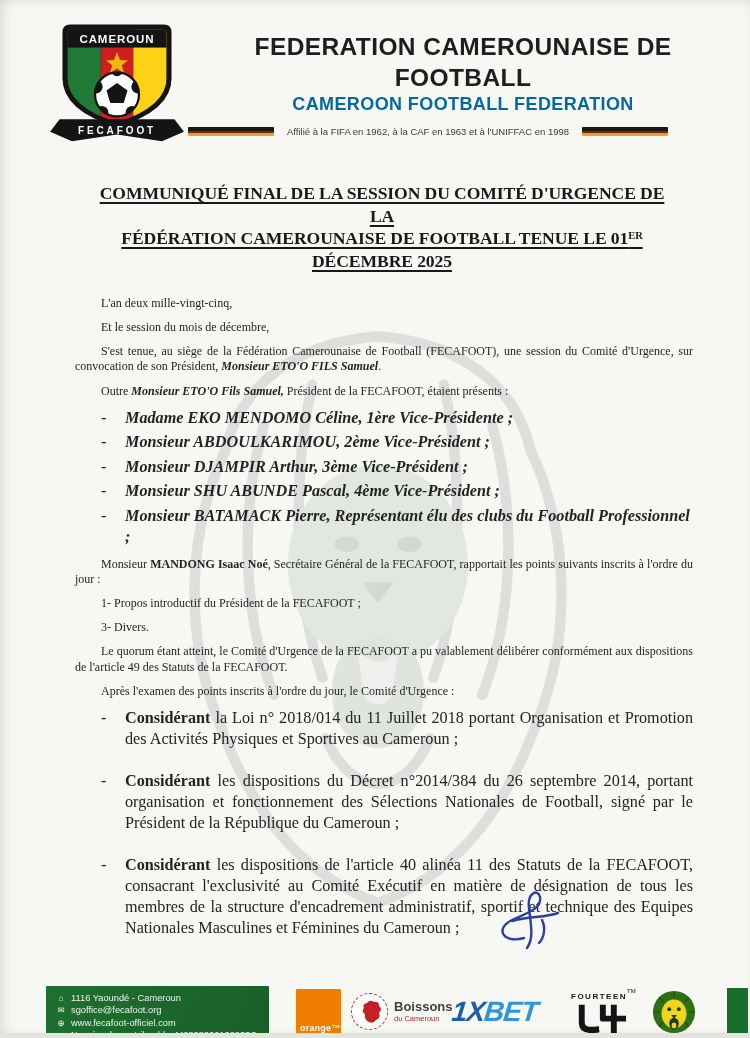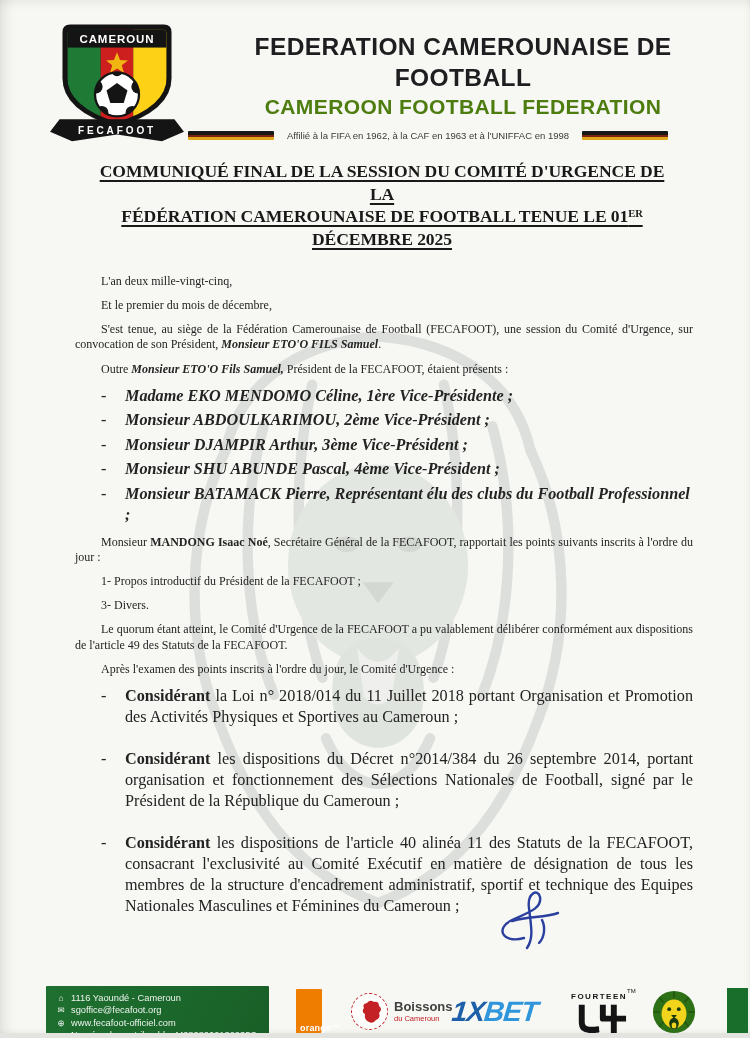--- a/index.html
+++ b/index.html
@@ -12,27 +12,27 @@
                inset 0 -8px 8px -5px rgba(0,0,0,.12);
     font-family:"Liberation Serif", serif; color:#232323;
   }
   
   .watermark{position:absolute; left:118px; top:292px; width:520px; height:650px; opacity:.55; pointer-events:none;}
   
   .hdr{display:flex; padding:16px 12px 0 50px;}
   .logo-wrap{flex:none; width:138px;}
   .masthead{flex:1; text-align:center; padding-top:16px;}
   .org-fr{font-family:"Liberation Sans",sans-serif; font-weight:bold; font-size:24.5px; letter-spacing:.4px; color:#1e1e20; line-height:1.25;}
-  .org-en{font-family:"Liberation Sans",sans-serif; font-weight:bold; font-size:21px; letter-spacing:.4px; color:#4d7c0f; line-height:1.3;}
+  .org-en{font-family:"Liberation Sans",sans-serif; font-weight:bold; font-size:18px; letter-spacing:.4px; color:#0369a1; line-height:1.3;}
   .aff-row{display:flex; align-items:center; justify-content:flex-start; gap:13px; margin-top:9px;}
   .aff-bar{width:86px; height:9px; background:linear-gradient(to bottom,#181816 0 48%, #7e2310 48% 66%, #dfa71c 66% 100%); border-radius:1px;}
   .aff-text{font-family:"Liberation Sans",sans-serif; font-size:9.5px; color:#3a3a3a; white-space:nowrap;}
   
   .doc-title{
-    margin:8px 78px 0 92px; text-align:center;
+    margin:30px 78px 0 92px; text-align:center;
     font-weight:bold; font-size:17.6px; line-height:1.28; letter-spacing:-.1px; color:#191919;
     text-decoration:underline; text-decoration-thickness:1.6px; text-underline-offset:3px;
   }
   .doc-title .sup{font-size:.60em; vertical-align:.45em;}
   
   .doc-body{position:relative; margin:24px 57px 0 75px; z-index:2;}
   .para{margin:0 0 9px 0; text-indent:26px; font-size:12px; line-height:1.26; text-align:justify; color:#242424;}
   .list{margin:2px 0 9px 24px;}
   .list-item{display:flex; margin-bottom:3.5px; font-size:16.2px; line-height:1.3;}
   .list-item .dash{flex:none; width:24px; padding-left:2px;}
@@ -41,21 +41,21 @@
   .list.spaced .li-text{text-align:justify;}
   .list.spaced .list-item:last-child{margin-bottom:0;}
   
   .signature{position:absolute; left:482px; top:886px; width:92px; height:66px; z-index:3;}
   
   .ftr{position:absolute; left:0; top:983px; width:750px; height:55px; font-family:"Liberation Sans",sans-serif;}
   .contact-box{position:absolute; left:46px; top:3px; width:223px; height:50px; overflow:hidden;
     background:linear-gradient(120deg,#1e7030,#195f27); padding:6px 10px 0 10px; box-sizing:border-box; border-radius:1px;}
   .contact-line{display:flex; align-items:center; gap:5px; color:#eef4ee; font-size:9.3px; line-height:12.3px; white-space:nowrap;}
   .contact-line .ic{flex:none; width:10px; font-size:8.5px; text-align:center;}
-  .sp-orange{position:absolute; left:296px; top:6px; width:26px; height:46px; background:#ef7d00; border-radius:1px;}
+  .sp-orange{position:absolute; left:296px; top:6px; width:45px; height:46px; background:#ef7d00; border-radius:1px;}
   .sp-orange .lbl{position:absolute; left:4px; bottom:2px; color:#fff; font-size:9px; font-weight:bold; letter-spacing:.2px;}
   .sp-boissons{position:absolute; left:351px; top:10px; display:flex; align-items:center; gap:6px;}
   .bo-circle{width:37px; height:37px; border:1.6px dashed #c42127; border-radius:50%; display:flex; align-items:center; justify-content:center; box-sizing:border-box; background:#fdfdfc;}
   .bo-text{line-height:1;}
   .bo-1{color:#404040; font-weight:bold; font-size:13px;}
   .bo-2{color:#c42127; font-size:7.5px; margin-top:2px;}
   .sp-bet{position:absolute; left:452px; top:15px; font-style:italic; font-weight:bold; font-size:28px; letter-spacing:-1px; transform:skewX(-6deg); line-height:1;}
   .bet-1{color:#1d5fa8;} .bet-2{color:#2f96dc;}
   .sp-fourteen{position:absolute; left:571px; top:2px; width:62px; text-align:center;}
   .ft-name{font-size:8px; font-weight:bold; letter-spacing:1.5px; color:#141414; white-space:nowrap;}
@@ -140,21 +140,21 @@
     </div>
   </div>
 
   <div class="doc-title">
     <span>COMMUNIQUÉ FINAL DE LA SESSION DU COMITÉ D'URGENCE DE LA</span><br>
     <span>FÉDÉRATION CAMEROUNAISE DE FOOTBALL TENUE LE 01</span><span class="sup">ER</span><span> DÉCEMBRE 2025</span>
   </div>
 
   <div class="doc-body">
       <p class="para"><span>L'an deux mille-vingt-cinq,</span></p>
-      <p class="para"><span>Et le premier du mois de décembre,</span></p>
+      <p class="para"><span>Et le session du mois de décembre,</span></p>
       <p class="para"><span>S'est tenue, au siège de la Fédération Camerounaise de Football (FECAFOOT), une session du Comité d'Urgence, sur convocation de son Président, </span><span style="font-weight: bold; font-style: italic;">Monsieur ETO'O FILS Samuel</span><span>.</span></p>
       <p class="para"><span>Outre </span><span style="font-weight: bold; font-style: italic; margin-top: 20px;">Monsieur ETO'O Fils Samuel,</span><span> Président de la FECAFOOT, étaient présents :</span></p>
       <div class="list">
         <div class="list-item">
           <span class="dash">-</span>
           <span class="li-text"><span style="font-weight: bold; font-style: italic;">Madame EKO MENDOMO Céline, 1ère Vice-Présidente ;</span></span>
         </div>
         <div class="list-item">
           <span class="dash">-</span>
           <span class="li-text"><span style="font-weight: bold; font-style: italic;">Monsieur ABDOULKARIMOU, 2ème Vice-Président ;</span></span>

